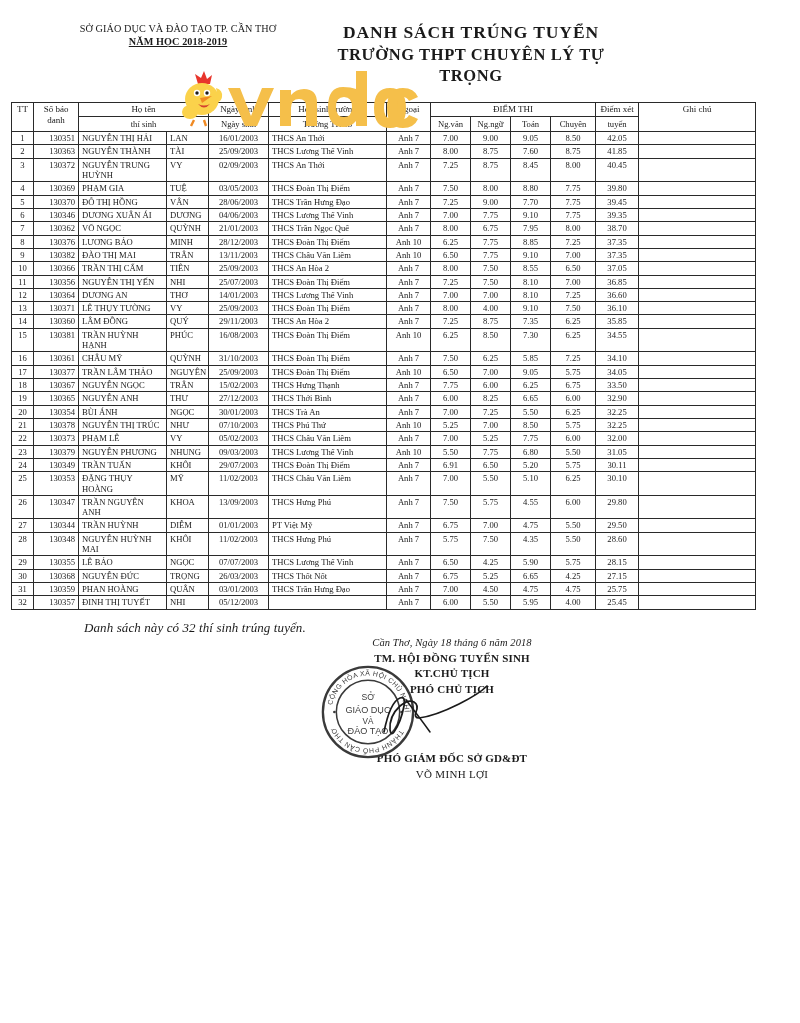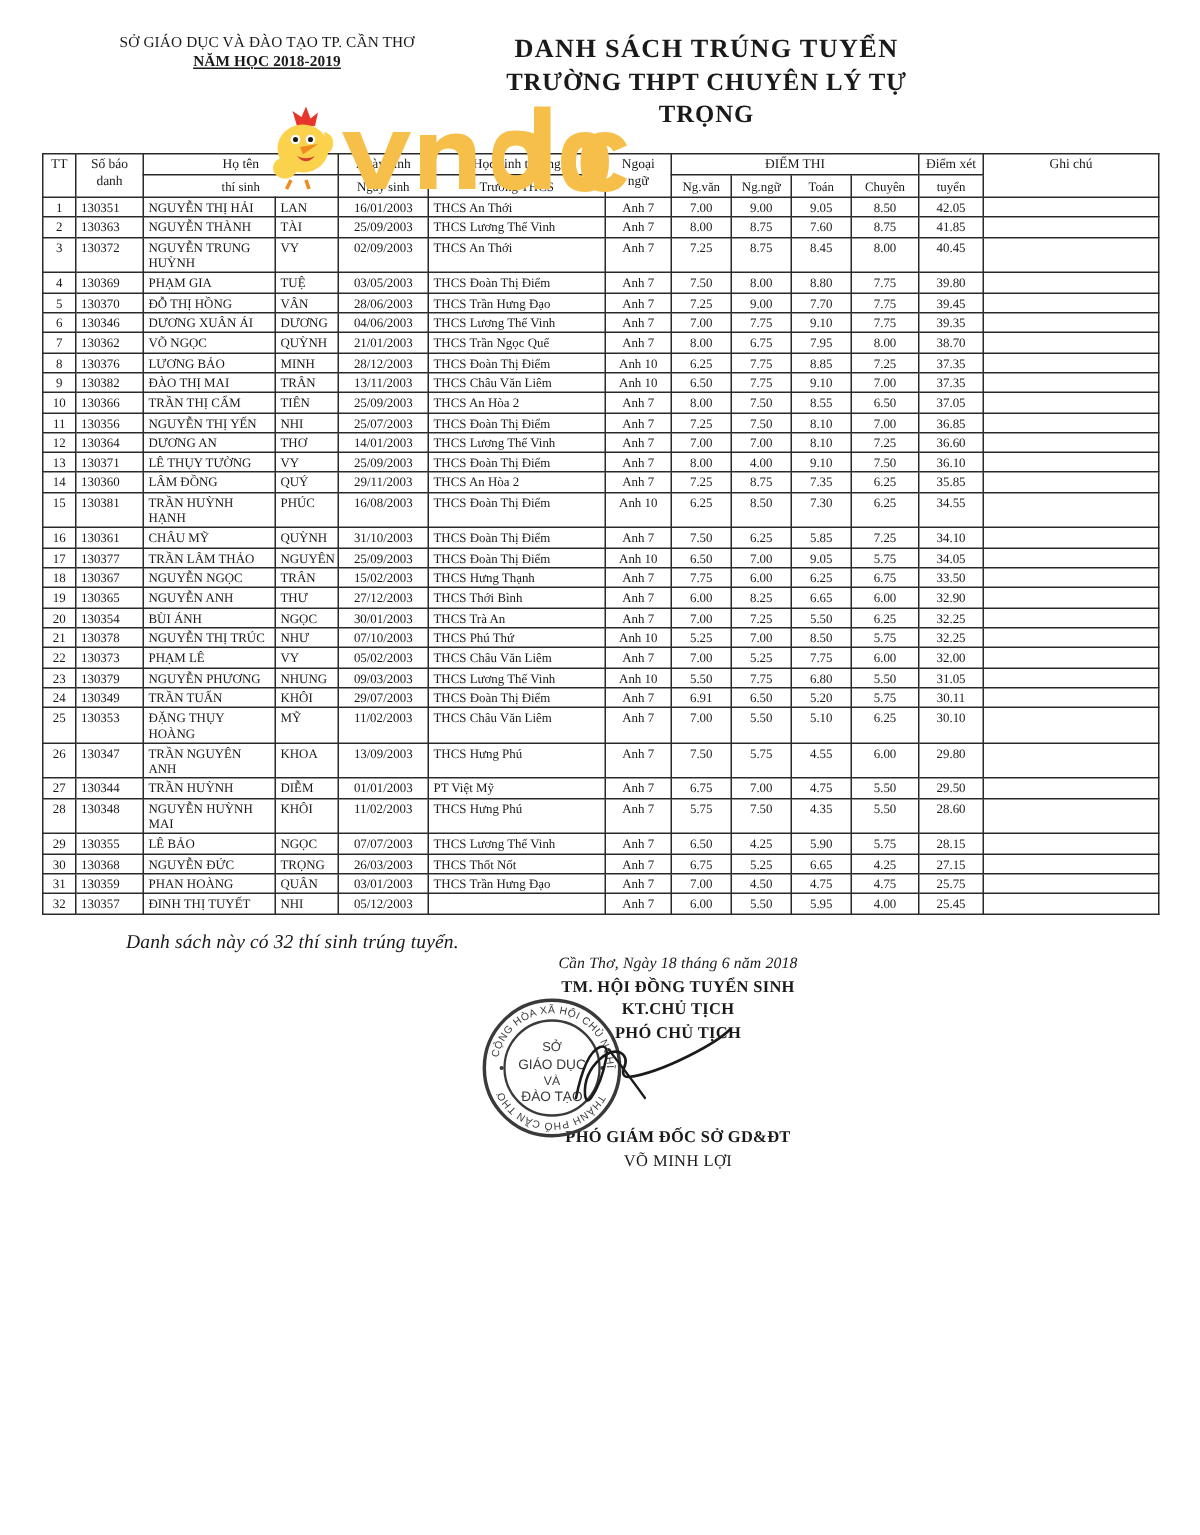--- a/index.html
+++ b/index.html
@@ -73,21 +73,21 @@
     position: absolute;
     left: 168px;
     top: 68px;
     width: 250px;
     height: 62px;
     pointer-events: none;
     z-index: 5;
   }
 
   
-  .table-wrap { padding: 0 28px; margin-top: 2px; }
+  .table-wrap { padding: 0 11px; margin-top: 2px; }
   table.roster {
     border-collapse: collapse;
     width: 744px;
     table-layout: fixed;
     font-size: 8.6px;
   }
   table.roster th, table.roster td {
     border: 1px solid #2a2a2a;
     padding: 1px 3px;
     vertical-align: top;
@@ -111,21 +111,21 @@
   col.c-truong  { width: 118px; }
   col.c-nn      { width: 44px; }
   col.c-nv      { width: 40px; }
   col.c-nng     { width: 40px; }
   col.c-toan    { width: 40px; }
   col.c-chuyen  { width: 45px; }
   col.c-dx      { width: 43px; }
   col.c-gc      { width: 117px; }
 
   td.tt      { text-align: center; }
-  td.sbd     { text-align: left; }
+  td.sbd     { text-align: right; }
   td.ho      { text-align: left; text-transform: uppercase; }
   td.ten     { text-align: left; text-transform: uppercase; }
   td.ns      { text-align: center; }
   td.truong  { text-align: left; }
   td.nn      { text-align: center; }
   td.score   { text-align: center; }
   td.dx      { text-align: center; }
   td.gc      { text-align: left; }
 
   

